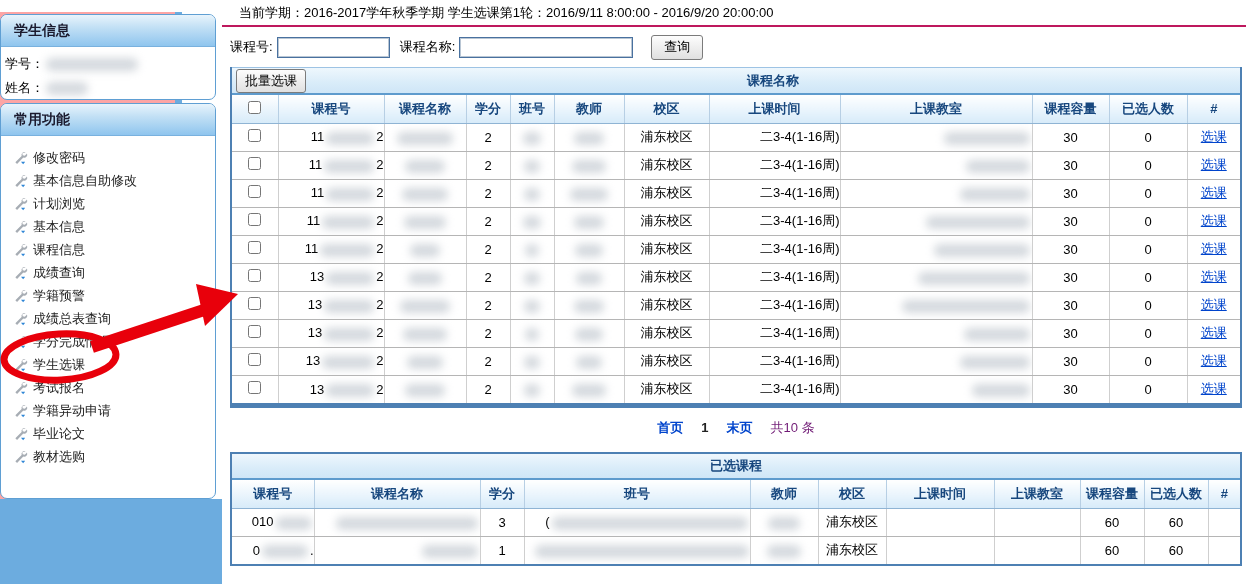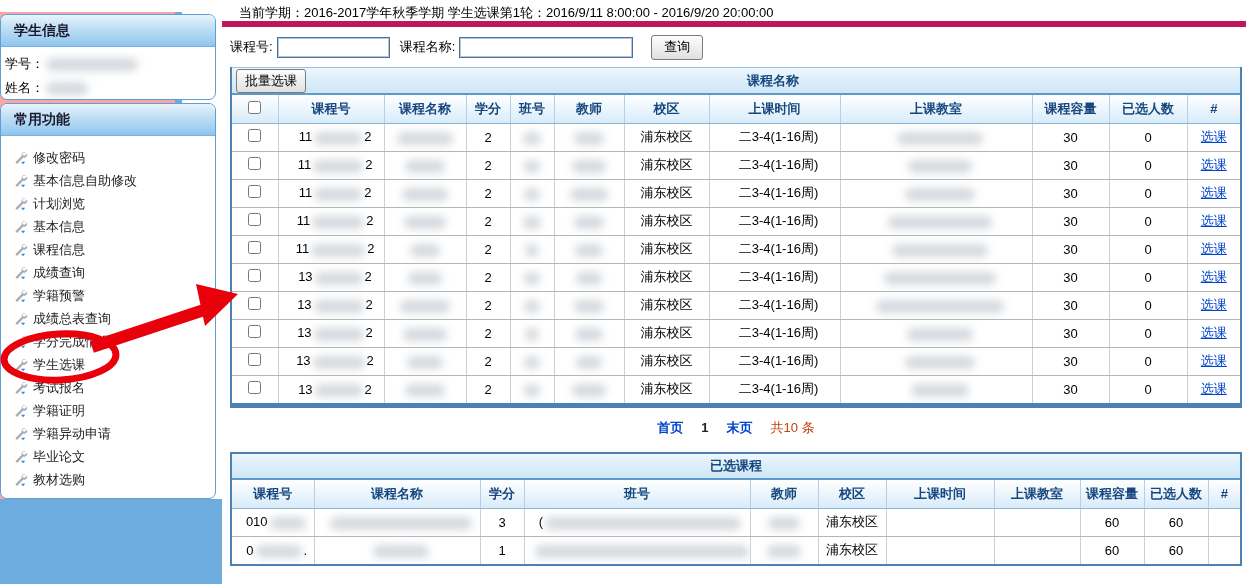--- a/index.html
+++ b/index.html
@@ -25,21 +25,21 @@
 
   
   .blur { display:inline-block; height:13px; background:#aab3bd; opacity:.5; filter:blur(4px);
     border-radius:6px; vertical-align:middle; margin:0 2px; }
 
   
   .annotation { position:absolute; left:0; top:266px; z-index:20; pointer-events:none; }
 
   
   .content { position:absolute; left:222px; top:0; width:1024px; height:584px; background:#fff; }
-  .topbar { height:27px; line-height:25px; padding-left:17px; border-bottom:6px solid #be185d; white-space:nowrap; }
+  .topbar { height:27px; line-height:25px; padding-left:17px; border-bottom:2px solid #be185d; white-space:nowrap; }
   .search-row { height:40px; display:flex; align-items:center; padding-left:8px; gap:4px; }
   .search-row input[type=text] { height:21px; border:1px solid #49719f; outline:1px solid #b9c6d4; outline-offset:-2px; }
   .inp-no { width:113px; }
   .inp-name { width:174px; }
   .btn { font-size:13px; color:#000; border:1px solid #7b7b7b; border-radius:3px;
     background:linear-gradient(180deg,#fdfdfd,#e0e0e0); padding:2px 12px; cursor:pointer; }
   .btn-query { margin-left:14px; height:25px; }
 
   
   .tbl-wrap { margin-left:8px; width:1012px; border:2px solid #4d80b3; border-top:none; background:#fff; }
@@ -51,29 +51,29 @@
   .title-text { flex:1; text-align:center; font-weight:bold; color:#17477e; }
   table { border-collapse:collapse; table-layout:fixed; width:100%; }
   th { height:28px; font-weight:bold; color:#17477e; text-align:center;
     background:linear-gradient(180deg,#ffffff 0%,#e9f4fc 55%,#d7ebf9 100%);
     border-right:1px solid #b7cfe4; border-bottom:1px solid #8fb4d4; overflow:hidden; white-space:nowrap; }
   th:last-child { border-right:none; }
   td { height:28px; text-align:center; border-right:1px solid #cfcfcf; border-bottom:1px solid #b5b5b5;
     overflow:hidden; white-space:nowrap; }
   td:last-child { border-right:none; }
   tr:last-child td { border-bottom:none; }
-  td.left, th.left { text-align:center; padding-left:8px; }
+  td.left, th.left { text-align:right; padding-left:8px; }
   .tbl-foot { border-top:3px solid #4d80b3; }
   a.sel-link { color:#0044cc; text-decoration:underline; cursor:pointer; }
 
   .pagination { margin-top:11px; text-align:center; width:1012px; margin-left:8px; }
   .pagination span, .pagination a { margin:17px 9px; }
   .pg-link { color:#0044cc; font-weight:bold; text-decoration:none; cursor:pointer; }
   .pg-cur { font-weight:bold; color:#222; }
-  .pg-total { color:#c2410c; }
+  .pg-total { color:#701a75; }
 
   .tbl2 { margin-top:15px; border-top:2px solid #4d80b3; }
   .tbl2 .title-bar { border-top:none; height:26px; }
 </style>
 </head>
 <body>
 
 <div class="sidebar">
   <div class="sidebar-strip"></div>
   <div class="sidebar-fill"></div>
@@ -162,27 +162,20 @@
             <path d="M8.5 12.5h4.5l-2.2 2.6z" fill="#2f86d6"></path>
           </svg>
           <span>学生选课</span>
         </div>
       <div class="menu-item">
           <svg width="15" height="15" viewBox="0 0 16 16">
             <path d="M13.6 2.4a3.2 3.2 0 0 0-4.4 3.9L2.5 13l1.8 1.8 6.7-6.7a3.2 3.2 0 0 0 3.9-4.4L12.6 6 10.3 5.7 10 3.4z" fill="#a7adb4"></path>
             <path d="M8.5 12.5h4.5l-2.2 2.6z" fill="#2f86d6"></path>
           </svg>
           <span>考试报名</span>
-        </div>
-      <div class="menu-item">
-          <svg width="15" height="15" viewBox="0 0 16 16">
-            <path d="M13.6 2.4a3.2 3.2 0 0 0-4.4 3.9L2.5 13l1.8 1.8 6.7-6.7a3.2 3.2 0 0 0 3.9-4.4L12.6 6 10.3 5.7 10 3.4z" fill="#a7adb4"></path>
-            <path d="M8.5 12.5h4.5l-2.2 2.6z" fill="#2f86d6"></path>
-          </svg>
-          <span>学籍证明</span>
         </div>
       <div class="menu-item">
           <svg width="15" height="15" viewBox="0 0 16 16">
             <path d="M13.6 2.4a3.2 3.2 0 0 0-4.4 3.9L2.5 13l1.8 1.8 6.7-6.7a3.2 3.2 0 0 0 3.9-4.4L12.6 6 10.3 5.7 10 3.4z" fill="#a7adb4"></path>
             <path d="M8.5 12.5h4.5l-2.2 2.6z" fill="#2f86d6"></path>
           </svg>
           <span>学籍异动申请</span>
         </div>
       <div class="menu-item">
           <svg width="15" height="15" viewBox="0 0 16 16">

